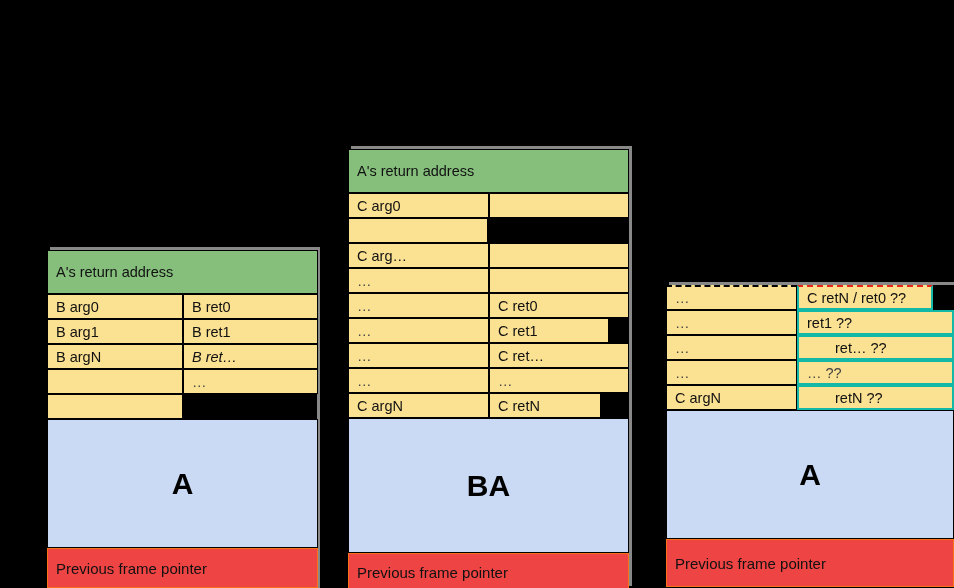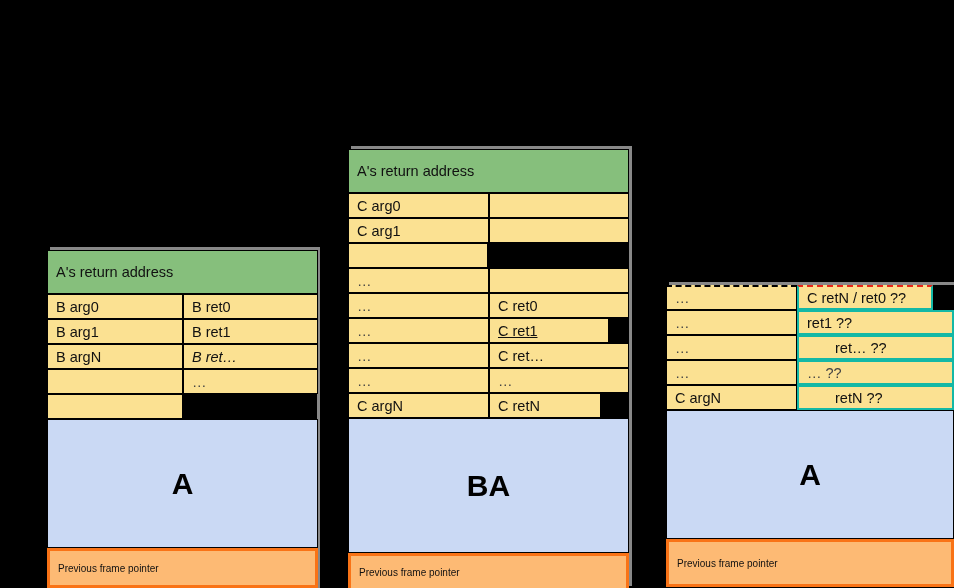--- a/index.html
+++ b/index.html
@@ -66,27 +66,27 @@
     display: flex;
     align-items: center;
     justify-content: center;
     font-size: 30px;
     font-weight: bold;
     color: #000000;
   }
 
   .fp-block {
     box-sizing: border-box;
-    border: 3px solid #f97316;
-    background: #fdba74;
+    border: 1px solid #f97316;
+    background: #ef4444;
     width: 100%;
     display: flex;
     align-items: center;
     padding-left: 8px;
-    font-size: 10px;
+    font-size: 15px;
     color: #111111;
   }
 
   
   .cell.redbox {
     border: 2px solid #14b8a6;
   }
 
   
   .cell.dash-black { border-top: 2px dashed #000000; }
@@ -134,37 +134,37 @@
 
 <div class="stack" style="left:348px; top:149px; width:281px; height:437px;">
 
   <div class="cell header">A's return address</div>
 
   <div class="row">
     <div class="cell halfL" style="width:141px;">C arg0</div>
     <div class="cell halfR" style="width:140px;"></div>
   </div>
   <div class="row">
-    <div class="cell halfL" style="width:141px;">C arg1</div>
-    <div class="cell halfR" style="width:140px;"></div>
-  </div>
-  <div class="row">
+    <div class="cell halfR" style="width:140px;"></div>
+  </div>
+  <div class="row">
+    <div class="cell halfL" style="width:141px;">C arg…</div>
     <div class="cell halfR" style="width:140px;"></div>
   </div>
   <div class="row">
     <div class="cell halfL ellipsis-cell" style="width:141px;">…</div>
     <div class="cell halfR" style="width:140px;"></div>
   </div>
   <div class="row">
     <div class="cell halfL ellipsis-cell" style="width:141px;">…</div>
     <div class="cell halfR" style="width:140px;">C ret0</div>
   </div>
   <div class="row">
     <div class="cell halfL ellipsis-cell" style="width:141px;">…</div>
-    <div class="cell halfR" style="width:120px;text-decoration:underline;">C ret1</div>
+    <div class="cell halfR" style="width:120px;">C ret1</div>
   </div>
   <div class="row">
     <div class="cell halfL ellipsis-cell" style="width:141px;">…</div>
     <div class="cell halfR" style="width:140px;">C ret…</div>
   </div>
   <div class="row">
     <div class="cell halfL ellipsis-cell" style="width:141px;">…</div>
     <div class="cell halfR ellipsis-cell" style="width:140px;">…</div>
   </div>
   <div class="row">

